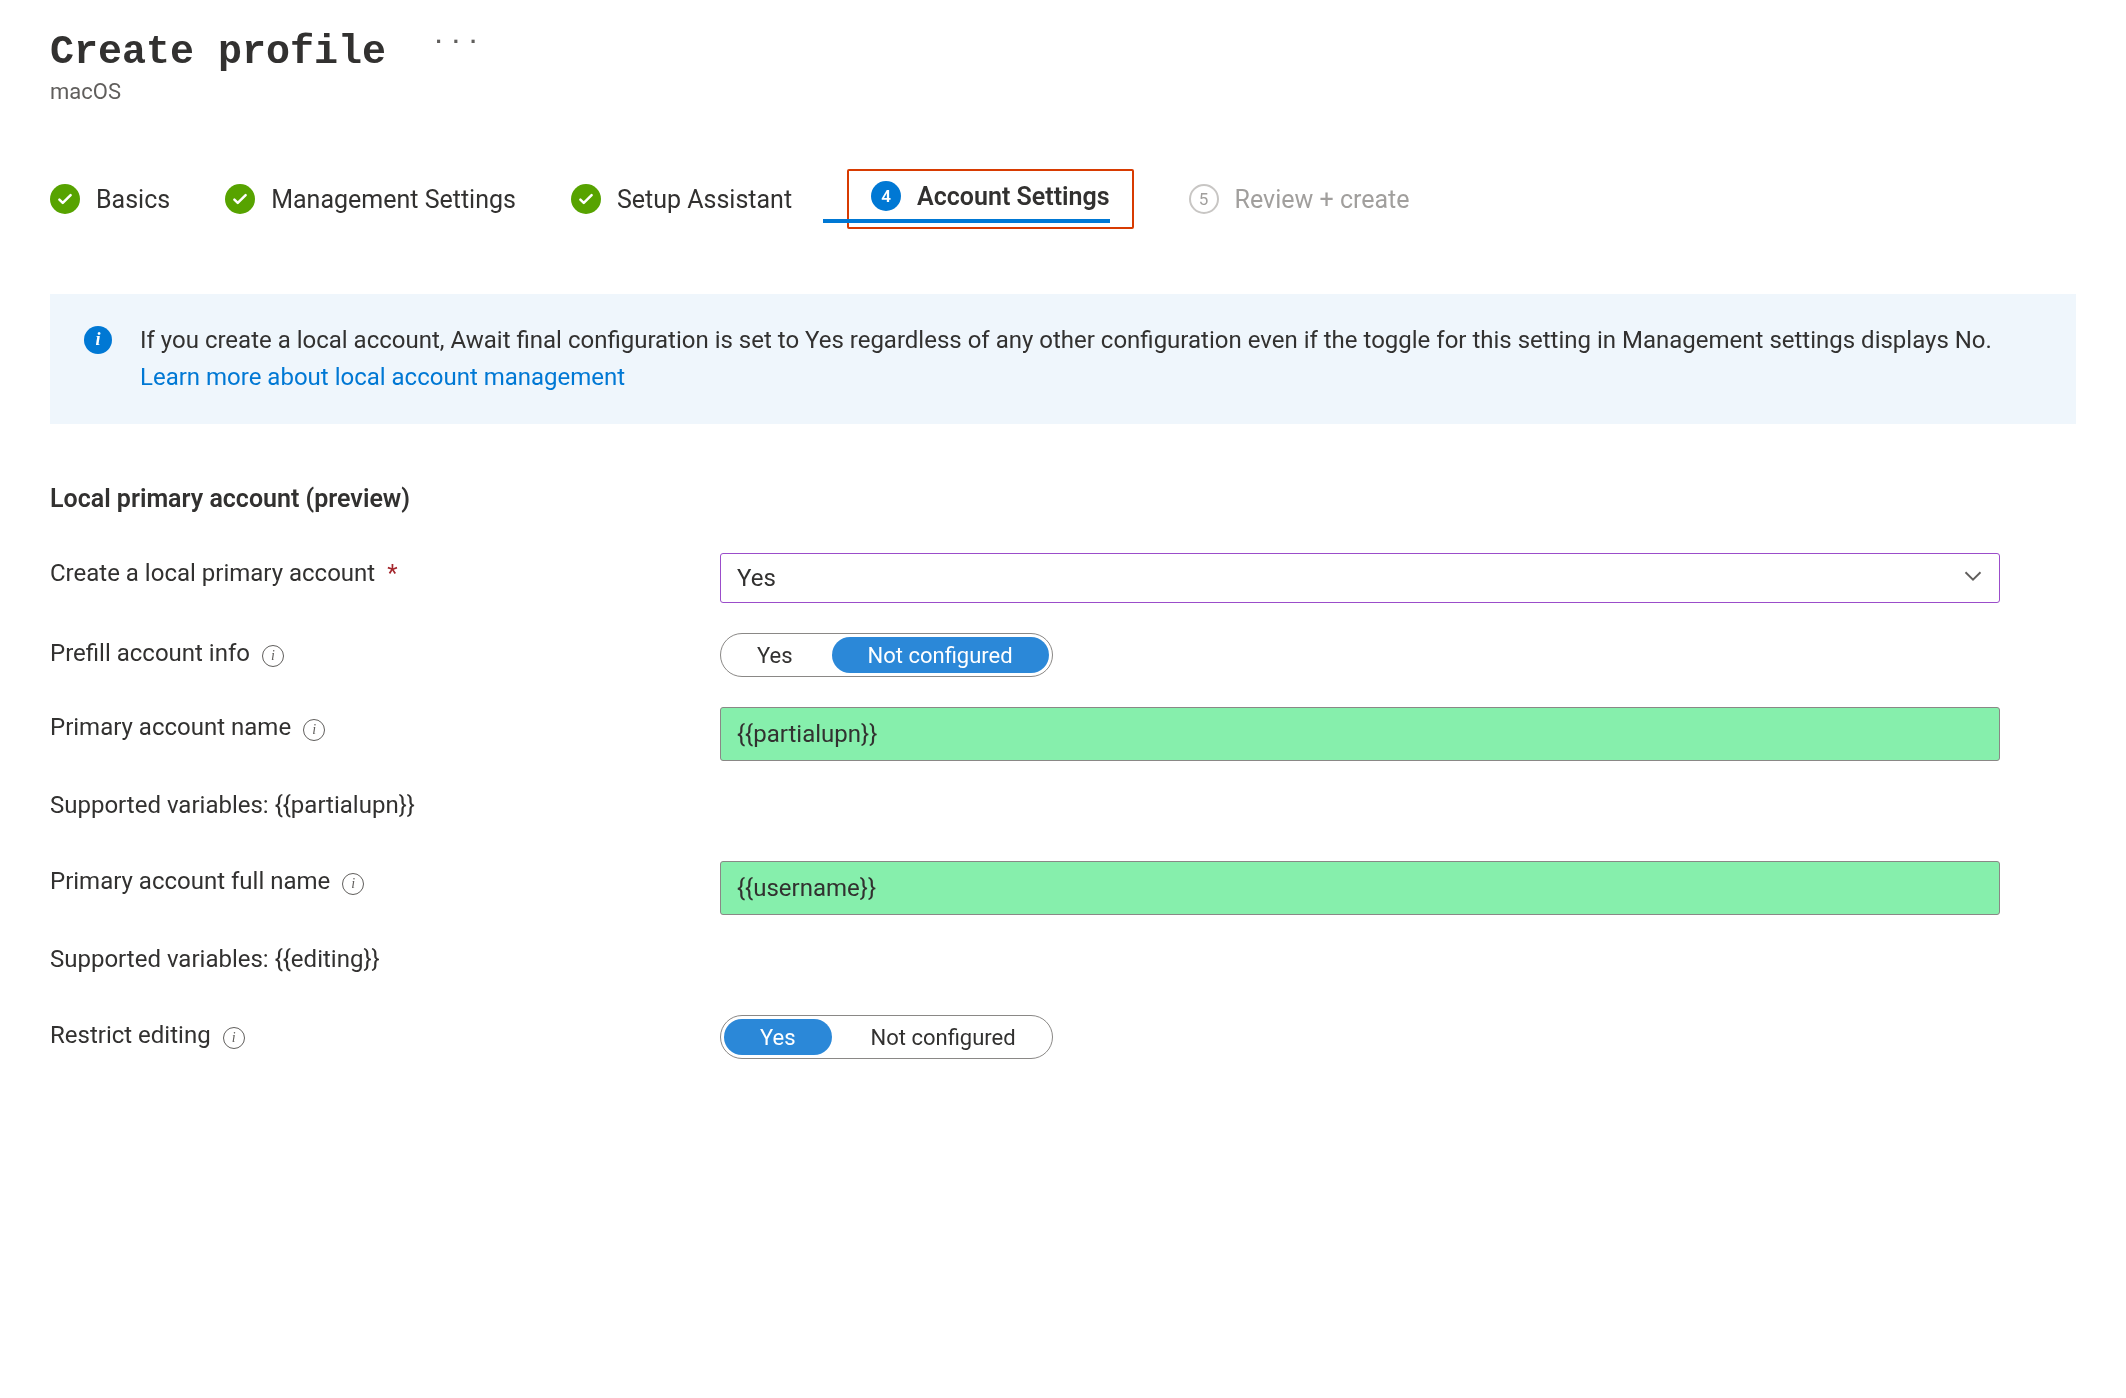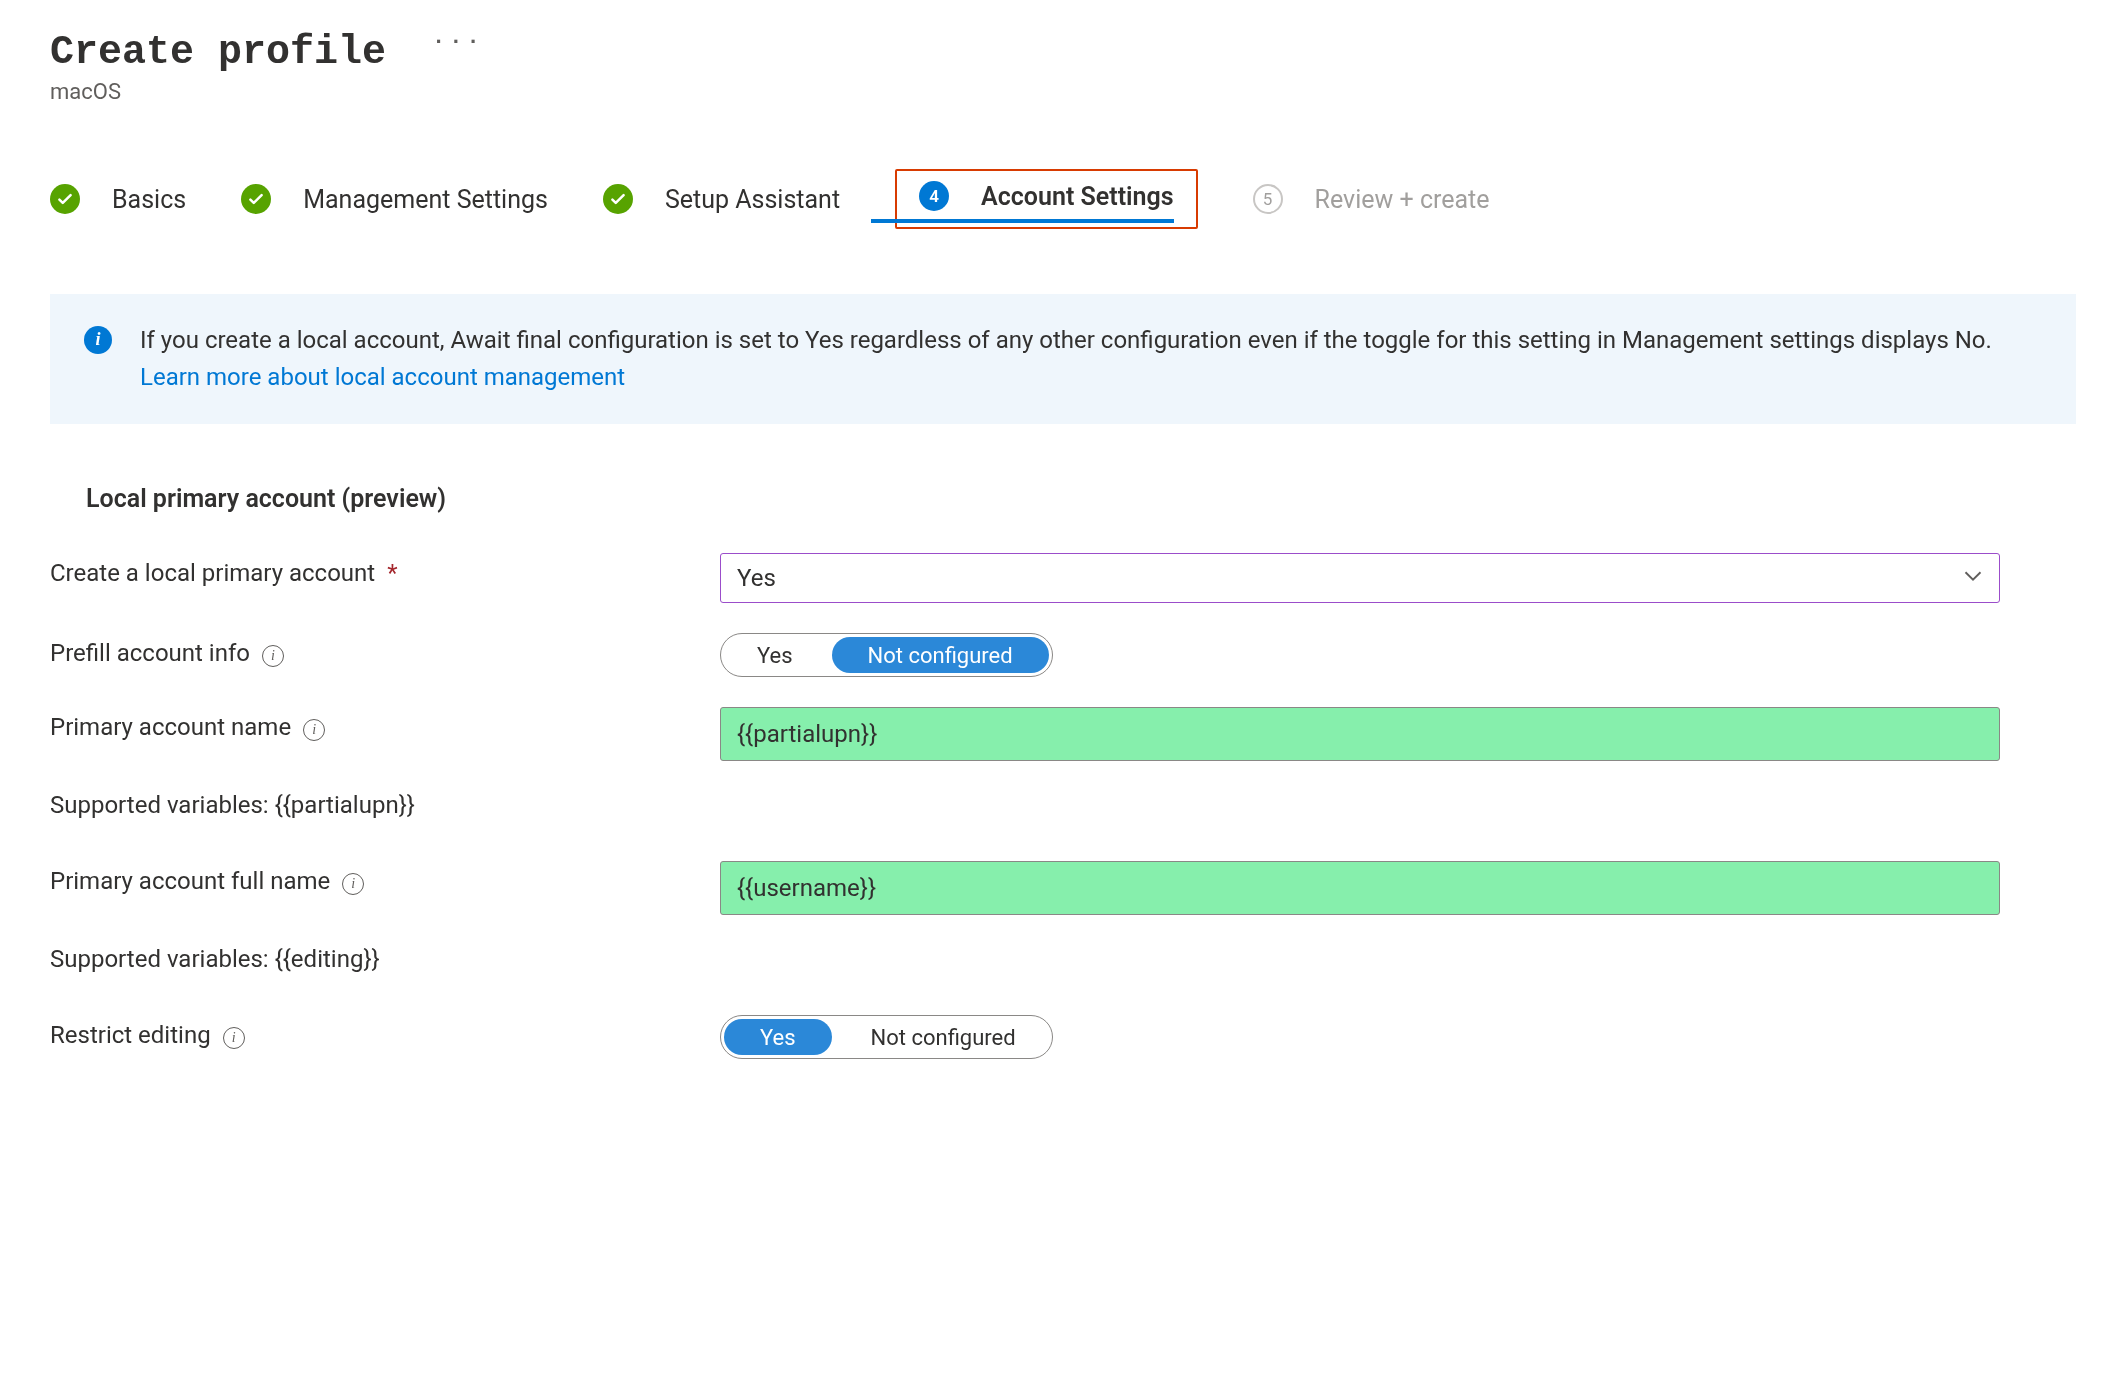--- a/index.html
+++ b/index.html
@@ -43,21 +43,21 @@
   
   .stepper {
     display: flex;
     align-items: center;
     gap: 55px;
     margin-bottom: 65px;
   }
   .step {
     display: flex;
     align-items: center;
-    gap: 32px;
+    gap: 16px;
   }
   .step-label {
     font-size: 25px;
     color: #323130;
   }
   .step-active-wrap {
     border: 2px solid #d83b01;
     border-radius: 2px;
     padding: 10px 22px 16px 22px;
   }
@@ -128,21 +128,20 @@
   }
   .info-banner a {
     color: #0078d4;
     text-decoration: none;
   }
   
   .section-title {
     font-size: 25px;
     font-weight: 600;
     margin-bottom: 40px;
-    margin-left: 36px;
   }
   .form-row {
     display: flex;
     align-items: flex-start;
     margin-bottom: 30px;
   }
   .form-label {
     width: 670px;
     font-size: 24px;
     color: #323130;

